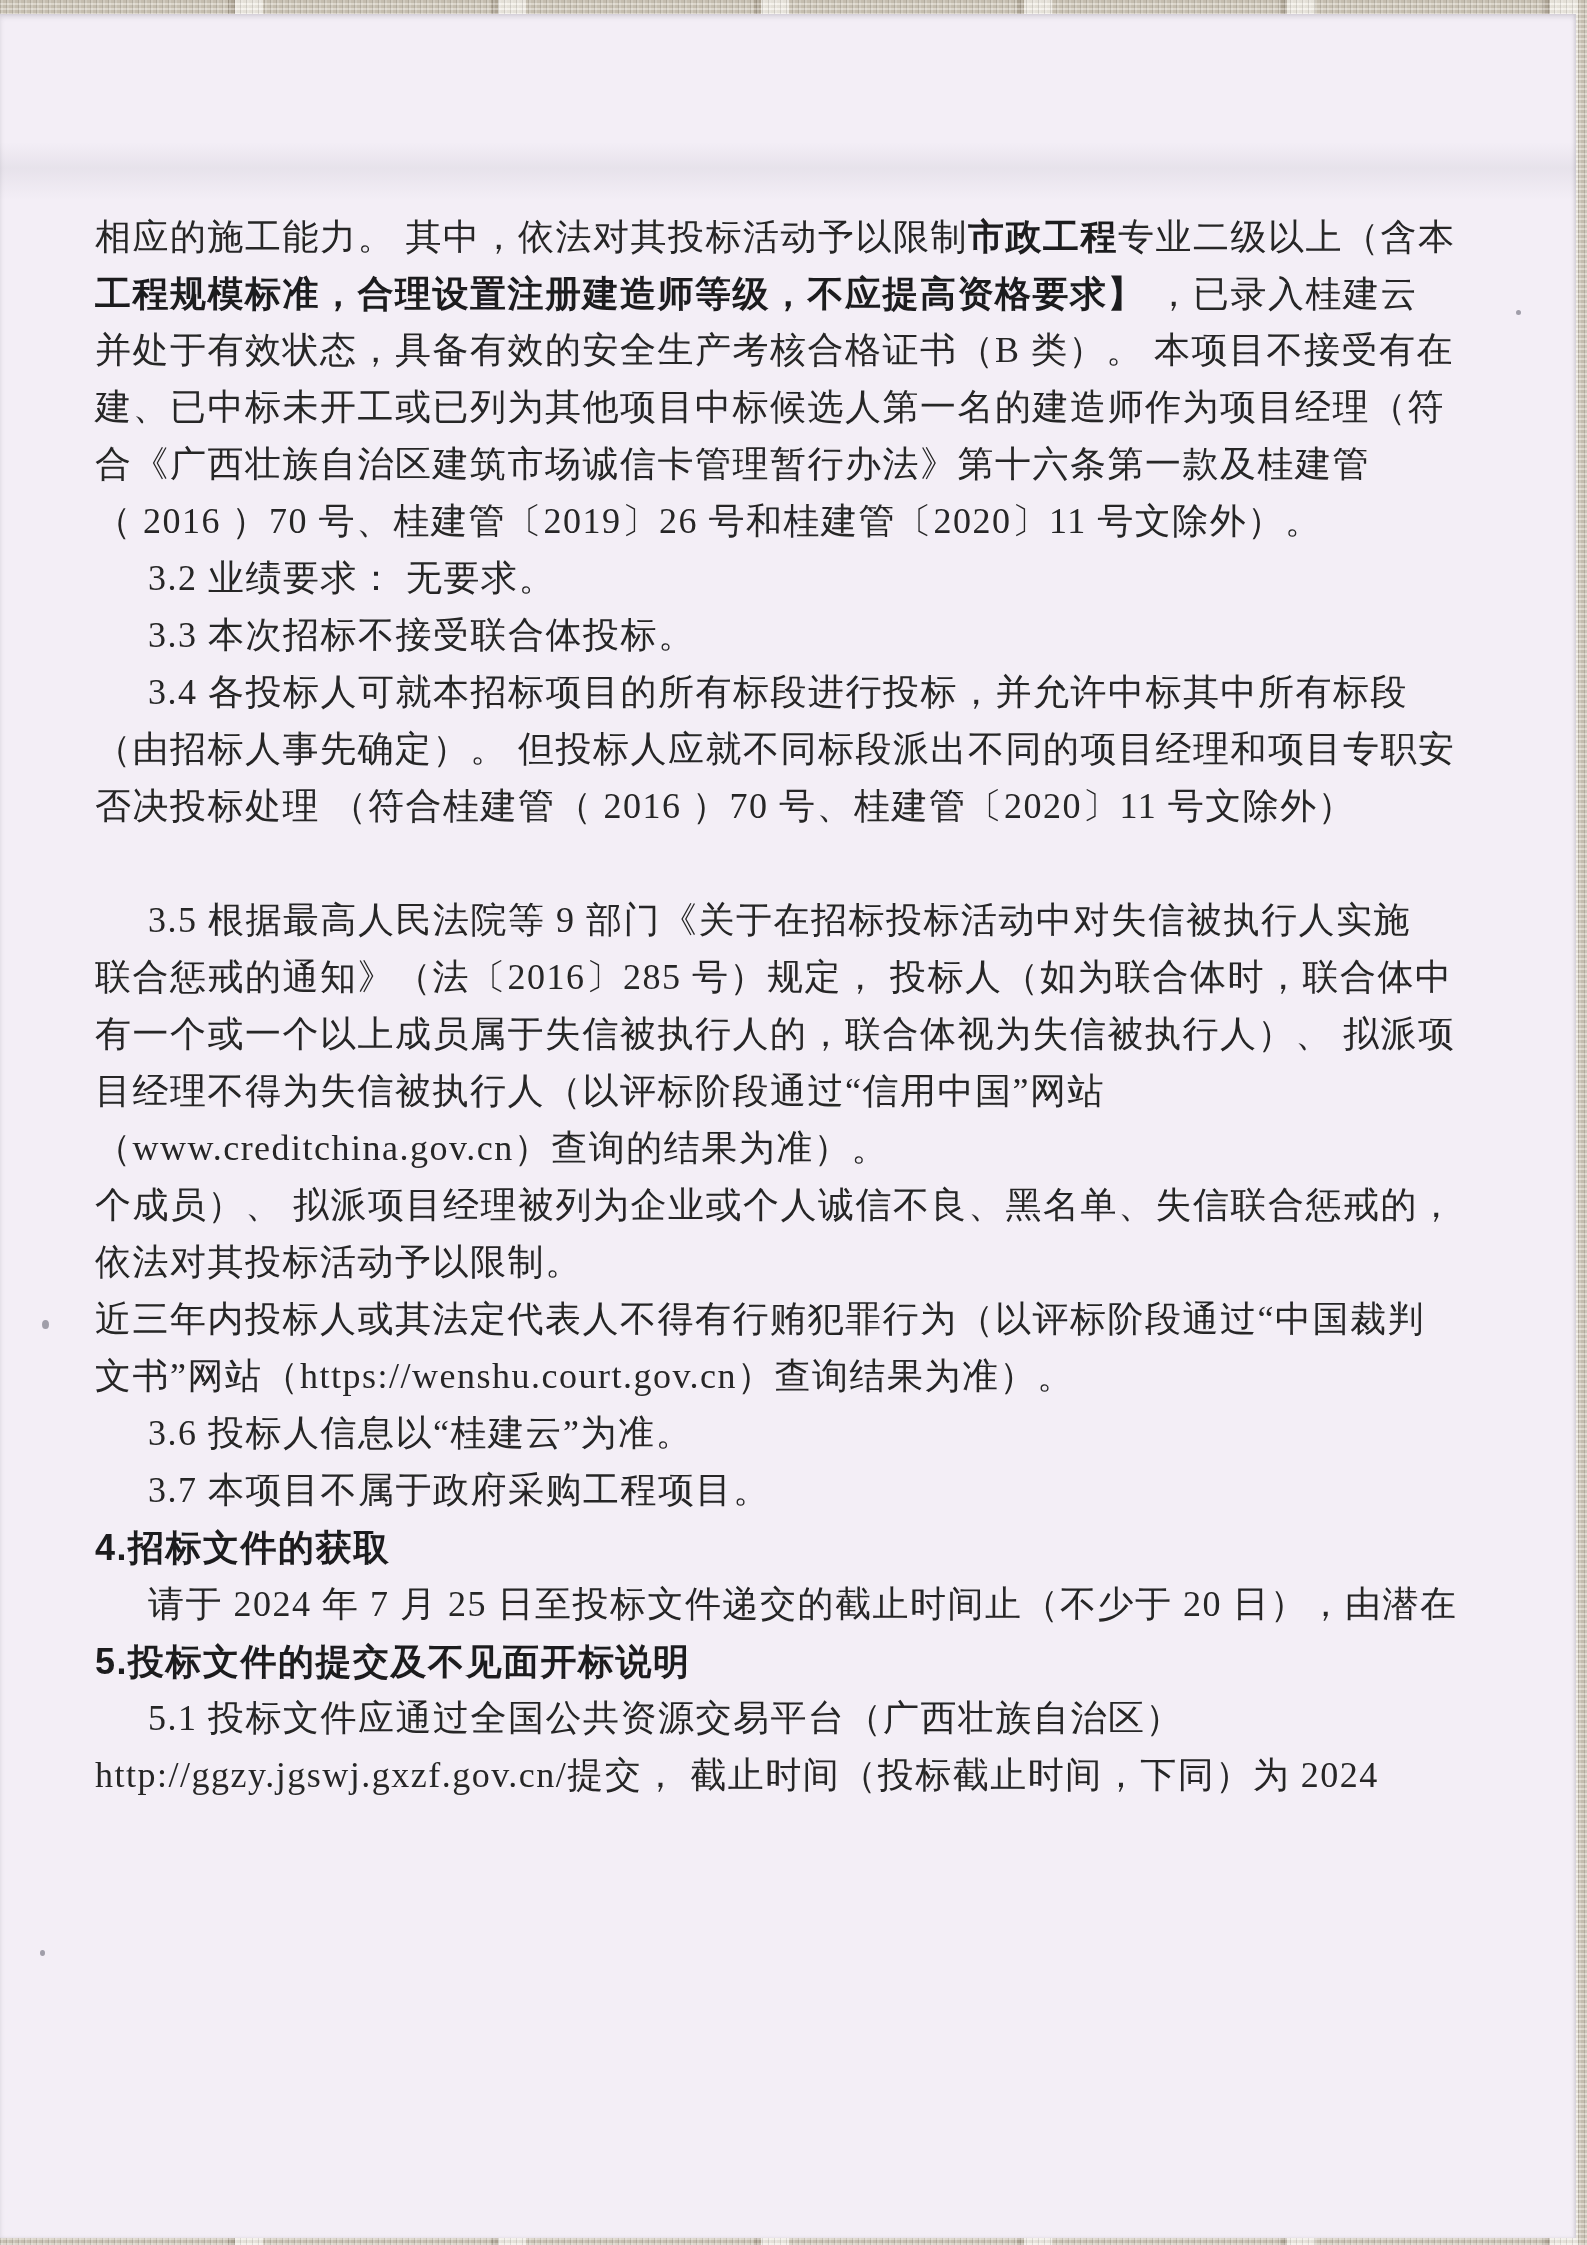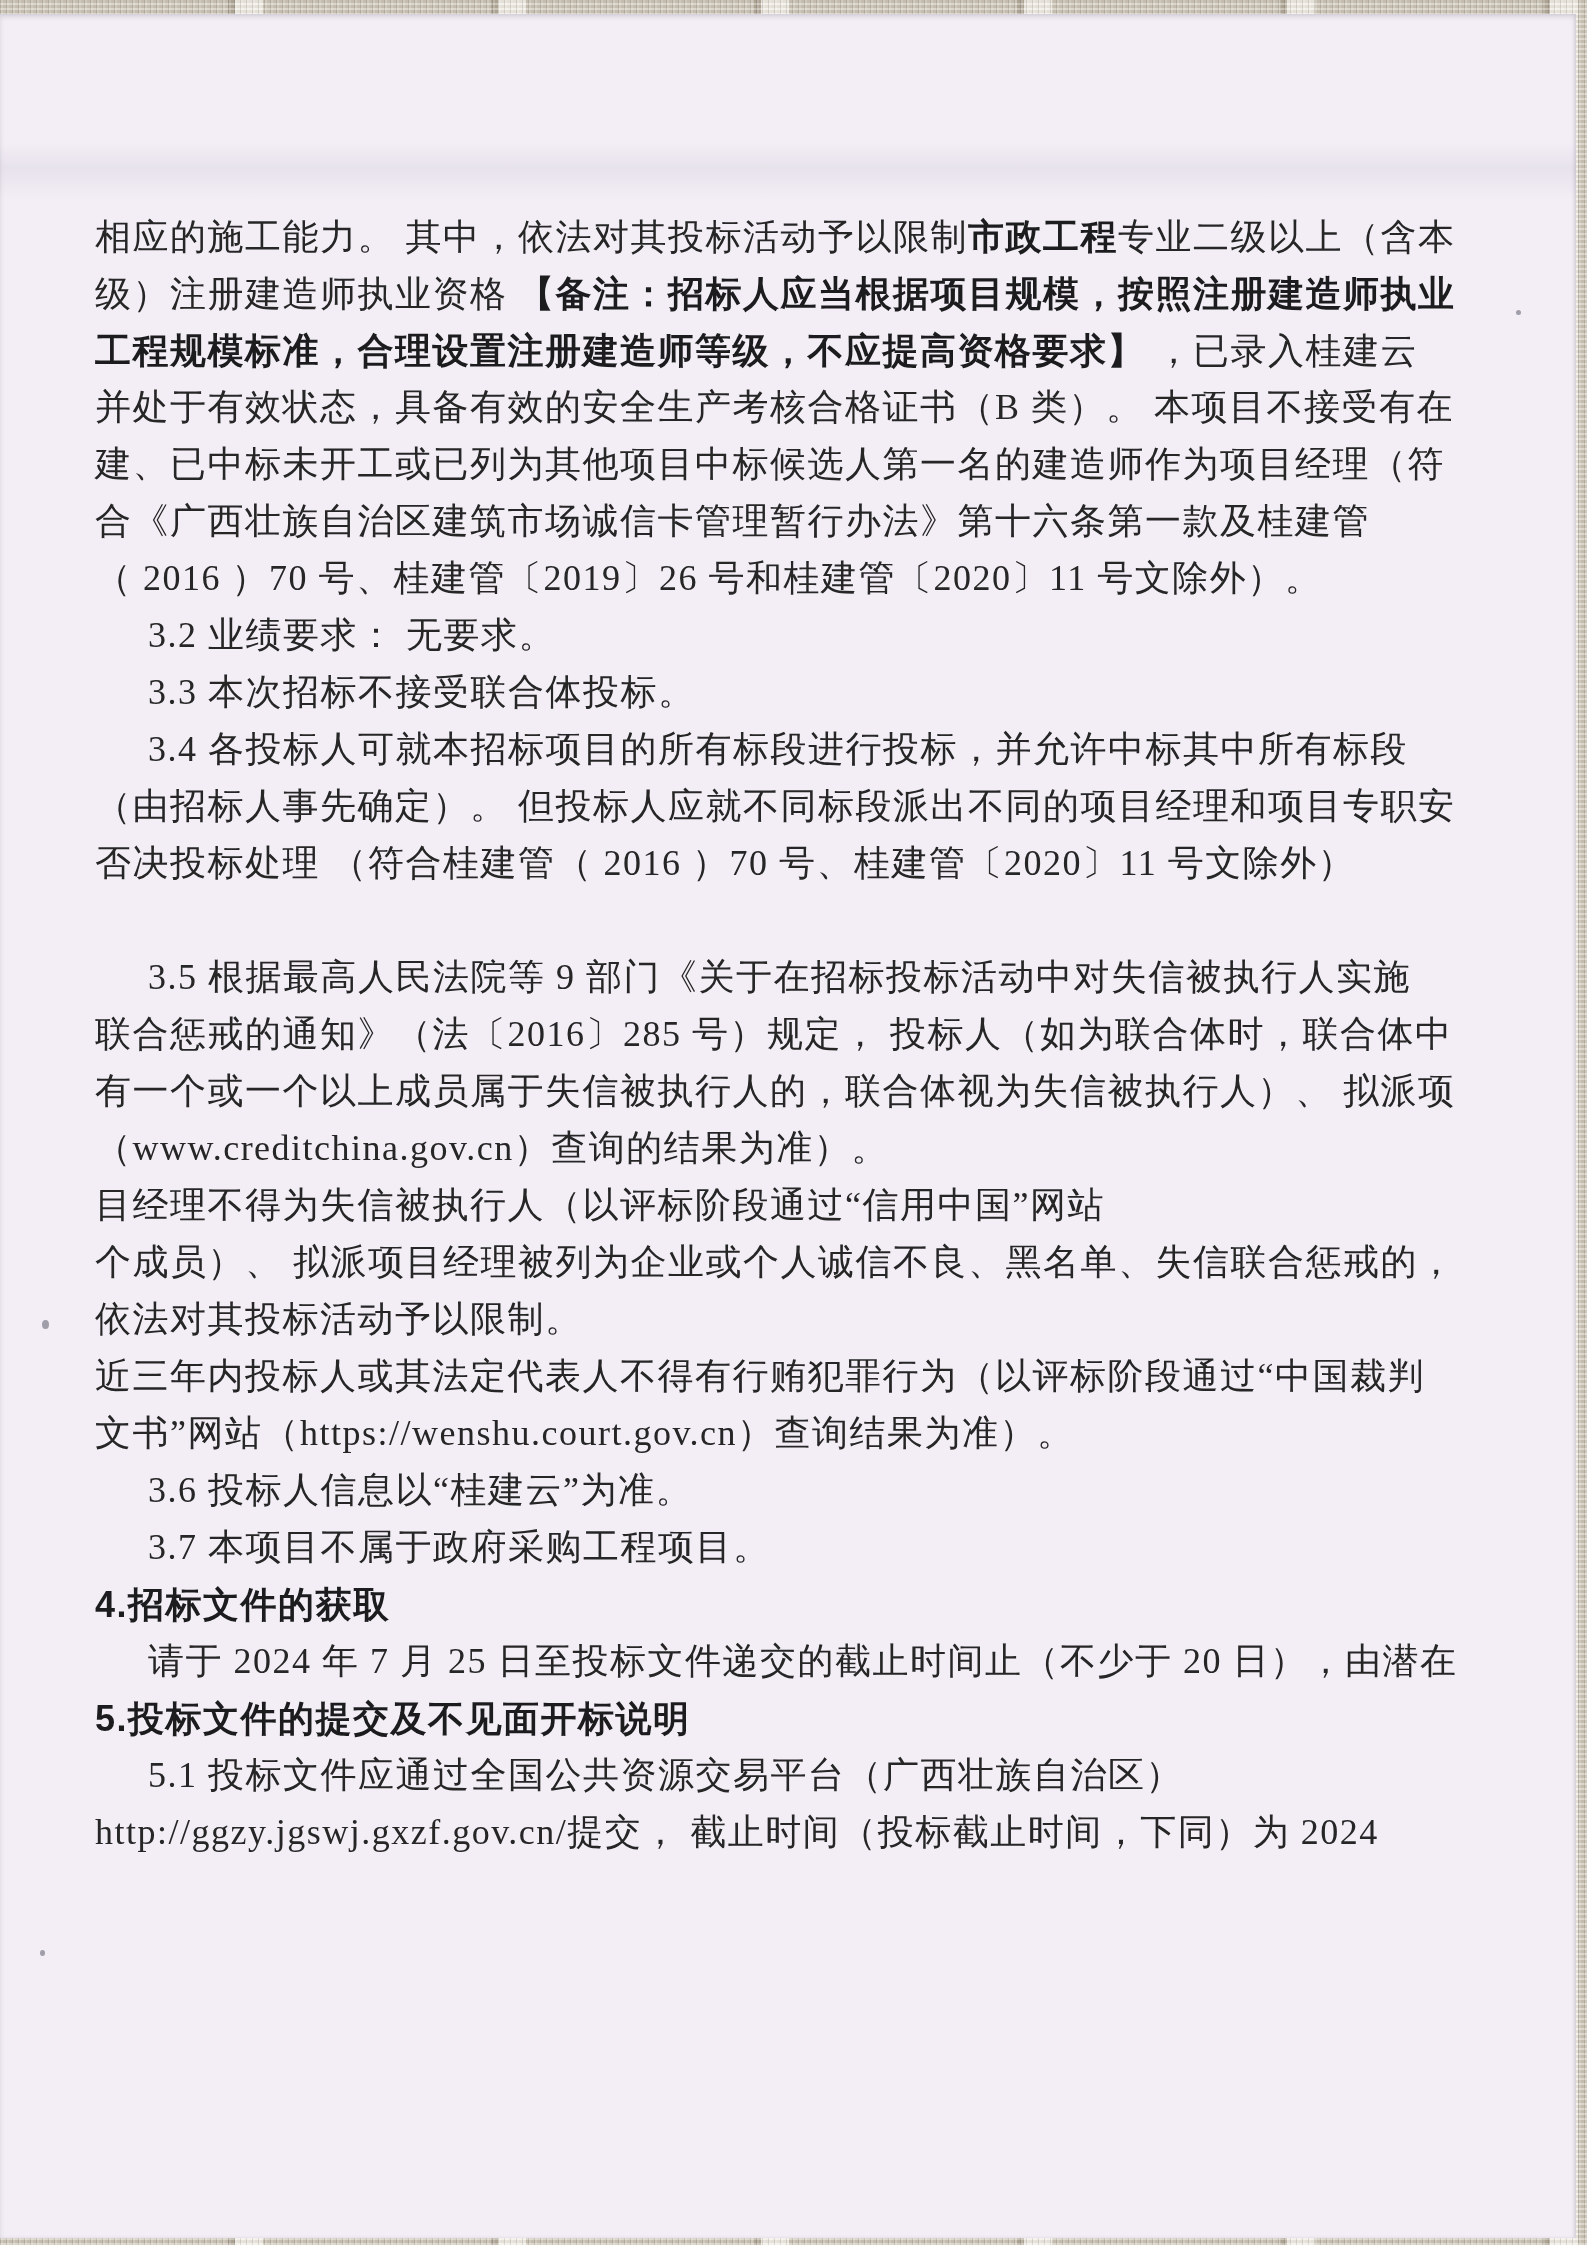--- a/index.html
+++ b/index.html
@@ -70,37 +70,36 @@
 </head>
 <body>
 
 <div class="paper">
   <div class="smudge"></div>
   <div class="speck s1"></div>
   <div class="speck s2"></div>
   <div class="speck s3"></div>
   <div class="page-text">
       <div class="line"><span>相应的施工能力。 其中，依法对其投标活动予以限制</span><span class="b">市政工程</span><span>专业二级以上（含本</span></div>
-      <div class="line"><span>级）注册建造师执业资格 </span><span class="b">【备注：招标人应当根据项目规模，按照注册建造师执业</span></div>
       <div class="line"><span class="b">工程规模标准，合理设置注册建造师等级，不应提高资格要求】</span><span> ，已录入桂建云</span></div>
       <div class="line"><span>并处于有效状态，具备有效的安全生产考核合格证书（B 类）。 本项目不接受有在</span></div>
       <div class="line"><span>建、已中标未开工或已列为其他项目中标候选人第一名的建造师作为项目经理（符</span></div>
       <div class="line"><span>合《广西壮族自治区建筑市场诚信卡管理暂行办法》第十六条第一款及桂建管</span></div>
       <div class="line"><span>（ 2016 ）70 号、桂建管〔2019〕26 号和桂建管〔2020〕11 号文除外）。</span></div>
       <div class="line indent"><span>3.2 业绩要求： 无要求。</span></div>
       <div class="line indent"><span>3.3 本次招标不接受联合体投标。</span></div>
       <div class="line indent"><span>3.4 各投标人可就本招标项目的所有标段进行投标，并允许中标其中所有标段</span></div>
       <div class="line"><span>（由招标人事先确定）。 但投标人应就不同标段派出不同的项目经理和项目专职安</span></div>
       <div class="line"><span>否决投标处理 （符合桂建管（ 2016 ）70 号、桂建管〔2020〕11 号文除外）</span></div>
       <div class="line blank"></div>
       <div class="line indent"><span>3.5 根据最高人民法院等 9 部门《关于在招标投标活动中对失信被执行人实施</span></div>
       <div class="line"><span>联合惩戒的通知》（法〔2016〕285 号）规定， 投标人（如为联合体时，联合体中</span></div>
       <div class="line"><span>有一个或一个以上成员属于失信被执行人的，联合体视为失信被执行人）、 拟派项</span></div>
+      <div class="line"><span>目经理不得为失信被执行人（以评标阶段通过“信用中国”网站</span></div>
       <div class="line"><span>（www.creditchina.gov.cn）查询的结果为准）。</span></div>
-      <div class="line"><span>目经理不得为失信被执行人（以评标阶段通过“信用中国”网站</span></div>
       <div class="line"><span>个成员）、 拟派项目经理被列为企业或个人诚信不良、黑名单、失信联合惩戒的，</span></div>
       <div class="line"><span>依法对其投标活动予以限制。</span></div>
       <div class="line"><span>近三年内投标人或其法定代表人不得有行贿犯罪行为（以评标阶段通过“中国裁判</span></div>
       <div class="line"><span>文书”网站（https://wenshu.court.gov.cn）查询结果为准）。</span></div>
       <div class="line indent"><span>3.6 投标人信息以“桂建云”为准。</span></div>
       <div class="line indent"><span>3.7 本项目不属于政府采购工程项目。</span></div>
       <div class="line heading"><span>4.招标文件的获取</span></div>
       <div class="line indent"><span>请于 2024 年 7 月 25 日至投标文件递交的截止时间止（不少于 20 日），由潜在</span></div>
       <div class="line heading"><span>5.投标文件的提交及不见面开标说明</span></div>
       <div class="line indent"><span>5.1 投标文件应通过全国公共资源交易平台（广西壮族自治区）</span></div>

